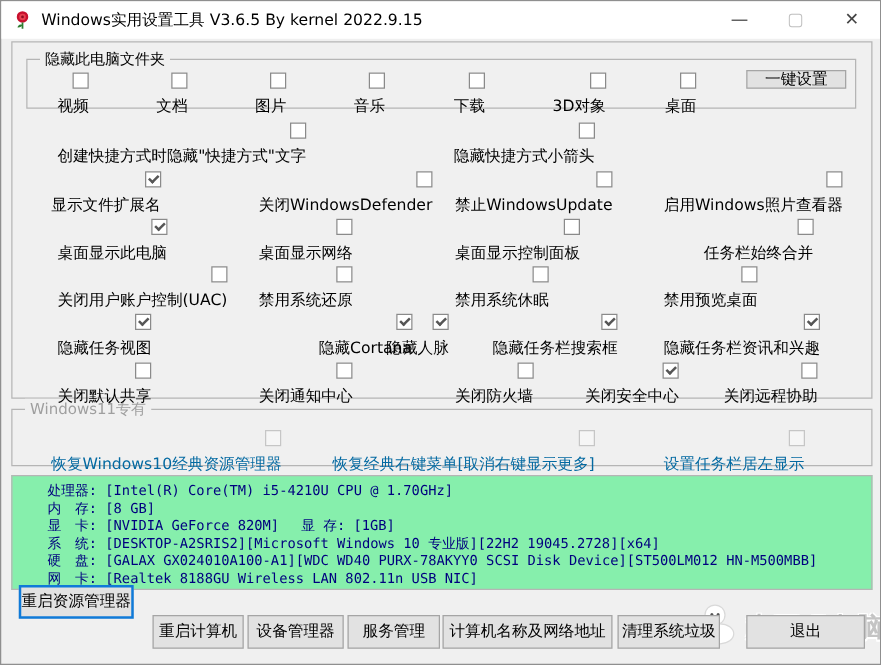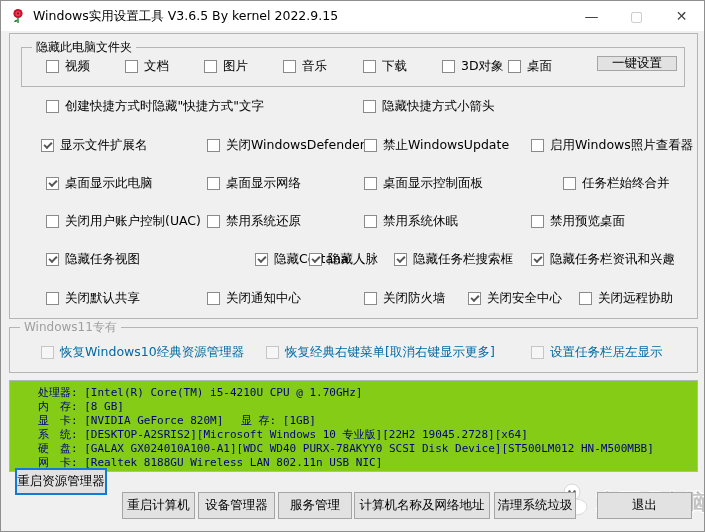--- a/index.html
+++ b/index.html
@@ -14,33 +14,33 @@
   .titlebar .title{margin-left:6px;font-size:12.5px;white-space:nowrap;text-align:right;}
   .winctrls{position:absolute;right:0;top:0;height:30px;display:flex;}
   .winctrl{width:45px;height:30px;display:flex;align-items:center;justify-content:center;
            font-size:14px;color:#444;cursor:default;}
   .winctrl.max{color:#c0c0c0;}
   
   .frame{position:absolute;border:1px solid #b5b5b5;box-sizing:border-box;}
   .frame .caption{position:absolute;top:-9px;left:10px;background:#f0f0f0;padding:0 4px;font-size:12px;}
   .caption.dim{color:#9f9f9f;}
   
-  .cb{position:absolute;display:flex;align-items:center;gap:6px;height:16px;white-space:nowrap;}
+  .cb{position:absolute;display:flex;align-items:flex-end;gap:6px;height:16px;white-space:nowrap;flex-direction:column;}
   .cb .box{width:13px;height:13px;background:#fff;border:1px solid #8a8a8a;box-sizing:border-box;position:relative;flex:0 0 auto;}
   .cb .box.checked::after{content:"";position:absolute;left:2px;top:2px;width:6px;height:3px;
        border-left:2px solid #565656;border-bottom:2px solid #565656;transform:rotate(-45deg);}
   .cb.disabled .box{border-color:#c6c6c6;background:#f6f6f6;}
   .cb.disabled .lbl{color:#0369a1;}
   .cb .lbl{font-size:12.5px;}
   
   .btn{position:absolute;box-sizing:border-box;background:#e2e2e2;border:1px solid #a5a5a5;
        display:flex;align-items:center;justify-content:center;font-size:12.5px;cursor:default;}
   .btn.focused{border:2px solid #0f7ad8;}
   
-  .info{position:absolute;box-sizing:border-box;border:1px solid #b5b5b5;background:#84cc16;
+  .info{position:absolute;box-sizing:border-box;border:1px solid #b5b5b5;background:#86efac;
         color:#00007f;font-family:"DejaVu Sans Mono",monospace;font-size:11px;line-height:14px;
         padding:5px 4px 0 28px;white-space:nowrap;overflow:hidden;}
   
   .watermark{position:absolute;left:596px;top:487px;font-size:21px;font-weight:bold;color:#c4c4c4;
      letter-spacing:1px;white-space:nowrap;
      text-shadow:-1px -1px 0 #fff,1px -1px 0 #fff,-1px 1px 0 #fff,1px 1px 0 #fff,0 1px 0 #fff,1px 0 0 #fff;}
   .mascot{position:absolute;left:558px;top:482px;}
 </style>
 </head>
 <body>
@@ -109,21 +109,21 @@
       <span class="lbl">音乐</span>
     </div>
     <div class="cb" style="left: 362px; top: 57px;">
       <span class="box"></span>
       <span class="lbl">下载</span>
     </div>
     <div class="cb" style="left: 441px; top: 57px;">
       <span class="box"></span>
       <span class="lbl">3D对象</span>
     </div>
-    <div class="cb" style="left: 507px; top: 57px;">
+    <div class="cb" style="left: 531px; top: 57px;">
       <span class="box"></span>
       <span class="lbl">桌面</span>
     </div>
     <div class="cb" style="left: 45px; top: 97px;">
       <span class="box"></span>
       <span class="lbl">创建快捷方式时隐藏"快捷方式"文字</span>
     </div>
     <div class="cb" style="left: 362px; top: 97px;">
       <span class="box"></span>
       <span class="lbl">隐藏快捷方式小箭头</span>

